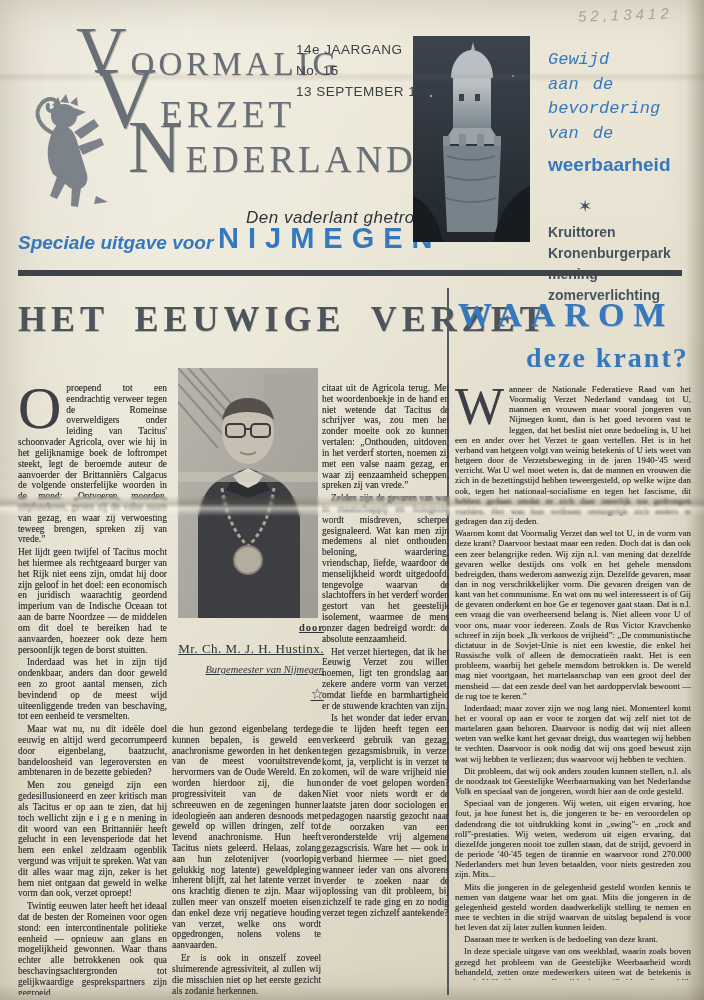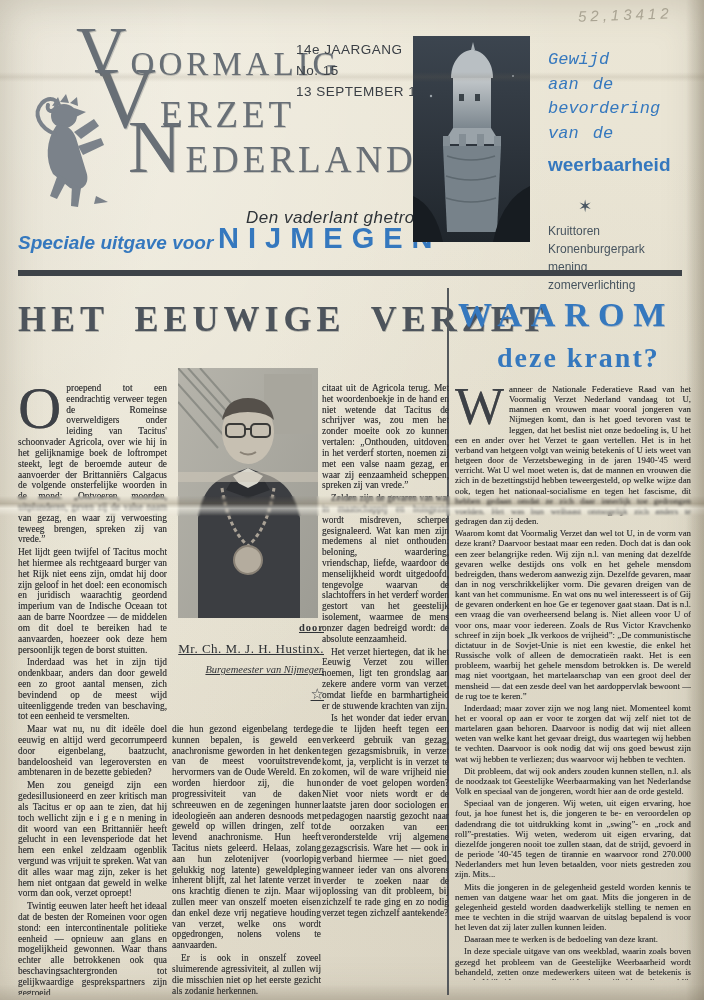--- a/index.html
+++ b/index.html
@@ -24,38 +24,38 @@
   #tl3 .title-initial{font-size:74px;}
   #tl2 .title-rest,#tl3 .title-rest{font-size:37px;}
   .issue-info{font-family:"Liberation Sans",sans-serif;color:#3a3f45;font-size:13.5px;line-height:1.55;letter-spacing:.5px;}
   .motto{font-family:"Liberation Sans",sans-serif;font-style:italic;font-size:17px;color:#2e3338;letter-spacing:.5px;}
   .special{font-family:"Liberation Sans",sans-serif;font-style:italic;font-weight:bold;font-size:19px;color:#3578be;text-align:center;}
   .city{font-family:"Liberation Sans",sans-serif;font-weight:bold;font-size:29px;color:#3578be;letter-spacing:9px;}
   
   .gewijd .line{font-family:Liberation Mono, monospace;font-style:italic;font-size:17px;color:#3578be;line-height:1.45;word-spacing:4px;}
   .gewijd-bold .line{font-family:"Liberation Sans",sans-serif;font-weight:bold;font-style:normal;font-size:19px;color:#3578be;line-height:1.35;}
   .star-glyph{font-size:17px;color:#4a5763;}
-  .tower-caption .line{font-family:"Liberation Sans",sans-serif;font-weight:normal;font-size:12px;color:#47545f;line-height:1.5;}
+  .tower-caption .line{font-family:"Liberation Sans",sans-serif;font-weight:bold;font-size:14px;color:#47545f;line-height:1.5;}
   .thick-rule{background:#3e4348;height:6px;}
   
   .headline{font-family:"Liberation Serif",serif;font-weight:bold;font-size:36px;color:#4d545c;
     letter-spacing:5px;word-spacing:12px;text-shadow:.6px .6px 0 rgba(60,65,70,.3);}
   .vdivider{width:2px;background:#55595d;}
   
   .col{text-align:justify;color:#34363a;font-size:9.4px;line-height:1.15;overflow:hidden;
     text-shadow:0 0 .4px rgba(55,50,45,.6);}
   .col .para{margin:0 0 2px 0;text-indent:9px;}
   .col .para:first-child{text-indent:0;}
   .para-first{margin:0 0 2px 0;text-indent:0;}
   .dropcap{float:left;font-size:60px;line-height:46px;padding:2px 5px 0 0;color:#3d4147;font-family:"Liberation Serif",serif;}
   .dropcap.w{font-size:52px;line-height:42px;}
   .waarom-col{font-size:8.8px;line-height:1.155;}
   .waarom-title{font-family:"Liberation Serif",serif;font-weight:bold;font-size:34px;color:#3578be;letter-spacing:9px;
     text-shadow:.5px .5px 0 rgba(40,90,160,.35);}
-  .waarom-sub{font-family:"Liberation Serif",serif;font-weight:bold;font-size:28px;color:#3578be;letter-spacing:2px;}
+  .waarom-sub{font-family:"Liberation Serif",serif;font-weight:bold;font-size:28px;color:#3578be;letter-spacing:2px;margin-left:29px;}
   
   .byline{width:148px;text-align:right;color:#2f3236;text-decoration:underline;}
   .byline .door{font-weight:bold;font-size:10.5px;letter-spacing:1px;}
   .byline .name{font-size:13px;margin-top:8px;letter-spacing:.5px;}
   .byline .func{font-style:italic;font-size:10.5px;margin-top:7px;}
   .byline .star{font-size:15px;margin-top:10px;color:#3d4147;}
   
   .photo{display:block;}
   
   .fold{left:0;width:704px;height:20px;top:496px;

